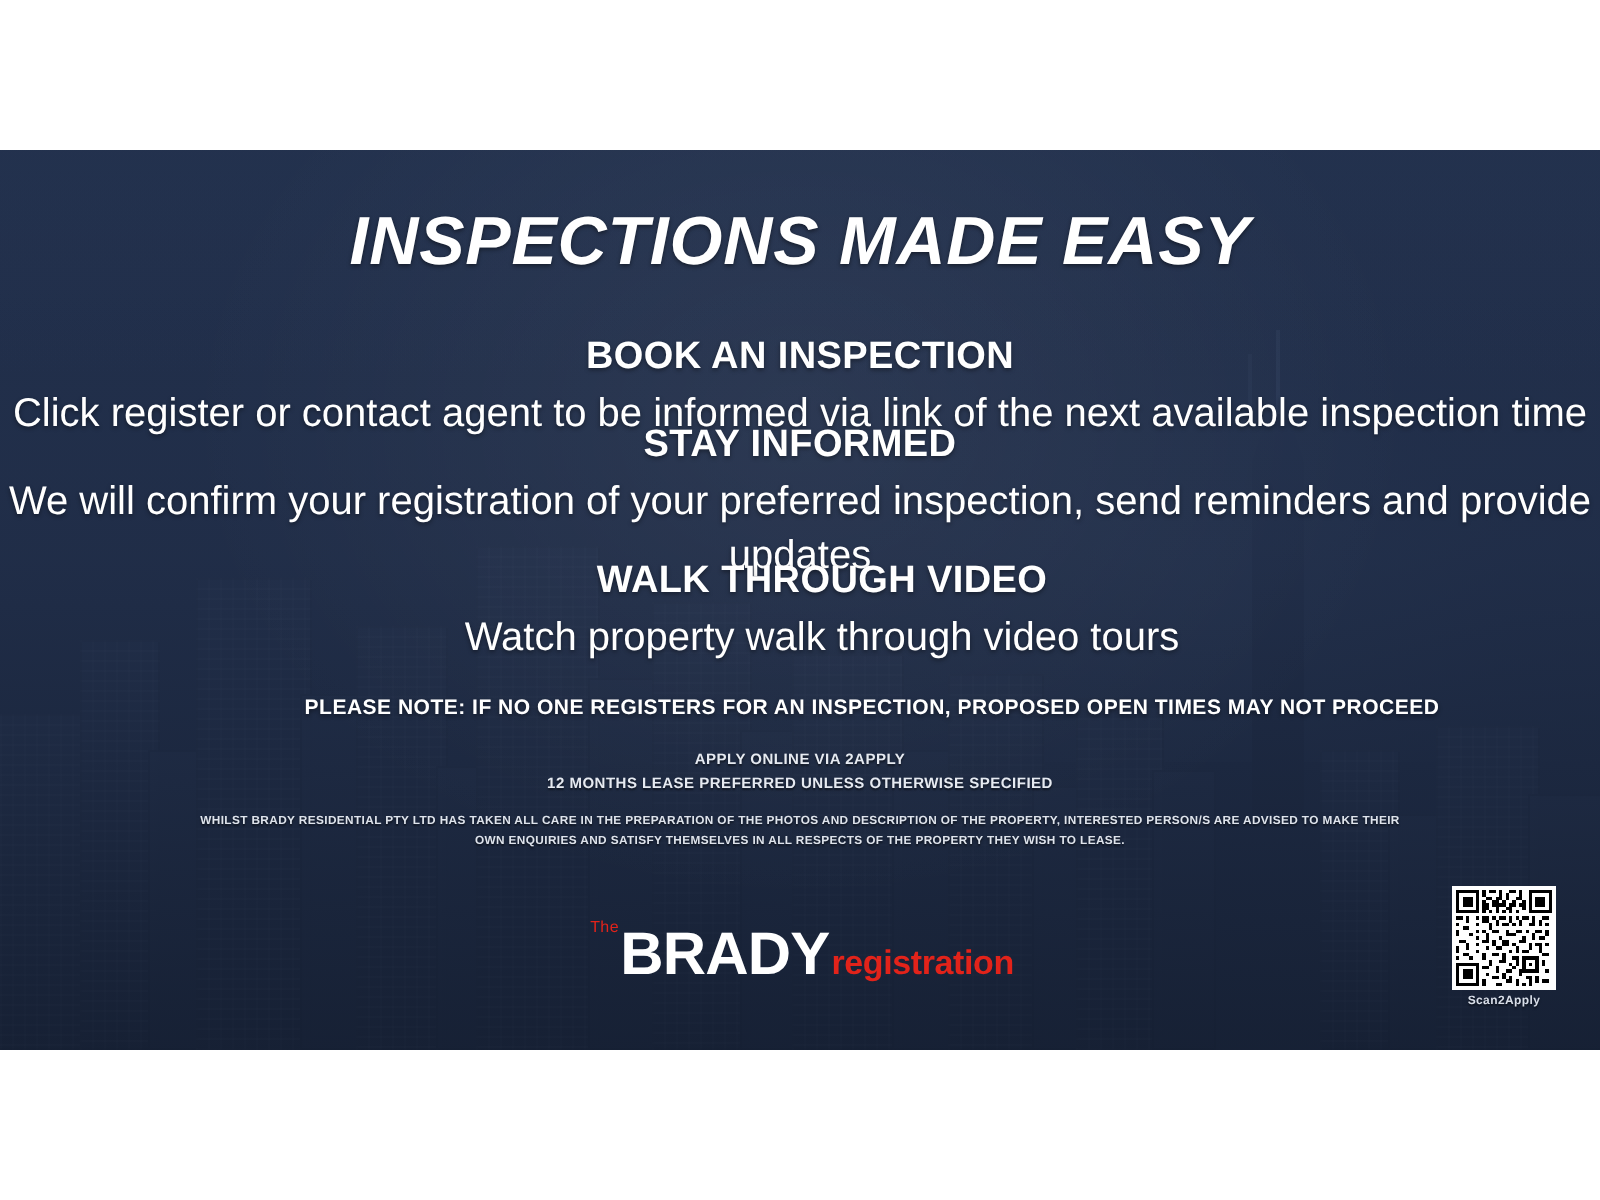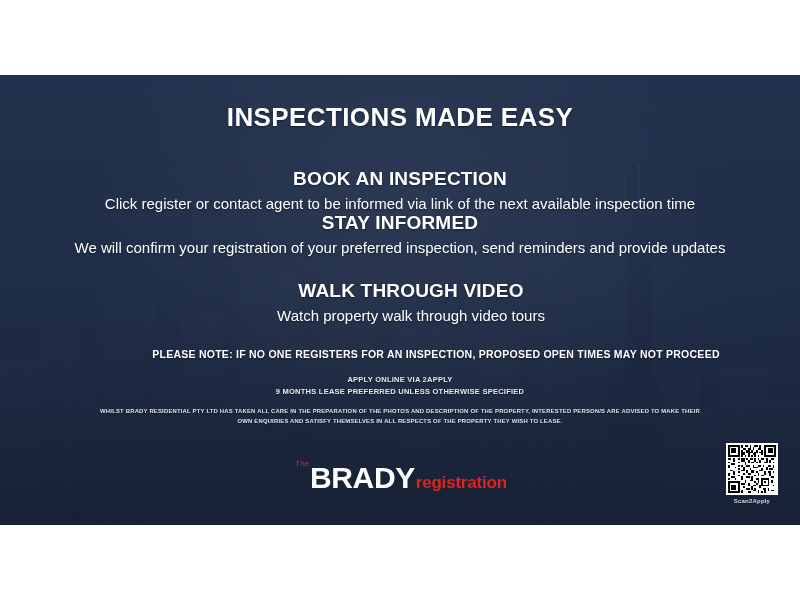--- a/index.html
+++ b/index.html
@@ -112,40 +112,41 @@
     inset: 0;
     color: #ffffff;
     text-align: center;
   }
 
   .hero-title {
     position: absolute;
     top: 27px;
     left: 0;
     width: 100%;
-    font-size: 26px;
+    font-size: 34px;
     font-weight: bold;
     letter-spacing: 0.4px;
     text-shadow: 0 1px 2px rgba(0,0,0,.45);
+    font-style: italic;
   }
 
   .block {
     position: absolute;
     left: 0;
     width: 100%;
   }
   .block-heading {
     font-size: 19px;
     font-weight: bold;
     letter-spacing: .2px;
     line-height: 1.25;
     text-shadow: 0 1px 2px rgba(0,0,0,.4);
   }
   .block-sub {
-    font-size: 15px;
+    font-size: 20px;
     font-weight: normal;
     line-height: 1.35;
     margin-top: 3px;
     text-shadow: 0 1px 2px rgba(0,0,0,.4);
   }
 
   #block-book    { top: 92px; }
   #block-inform  { top: 136px; }
   #block-video   { top: 204px; margin-left: 11px; }
 
@@ -314,21 +315,21 @@
 
       <div class="block" id="block-video">
         <div class="block-heading">WALK THROUGH VIDEO</div>
         <div class="block-sub">Watch property walk through video tours</div>
       </div>
 
       <div class="notice">PLEASE NOTE: IF NO ONE REGISTERS FOR AN INSPECTION, PROPOSED OPEN TIMES MAY NOT PROCEED</div>
 
       <div class="smallprint" id="apply-lines">
         <div>APPLY ONLINE VIA 2APPLY</div>
-        <div>9 MONTHS LEASE PREFERRED UNLESS OTHERWISE SPECIFIED</div>
+        <div>12 MONTHS LEASE PREFERRED UNLESS OTHERWISE SPECIFIED</div>
       </div>
 
       <div class="disclaimer">
         <div>WHILST BRADY RESIDENTIAL PTY LTD HAS TAKEN ALL CARE IN THE PREPARATION OF THE PHOTOS AND DESCRIPTION OF THE PROPERTY, INTERESTED PERSON/S ARE ADVISED TO MAKE THEIR</div>
         <div>OWN ENQUIRIES AND SATISFY THEMSELVES IN ALL RESPECTS OF THE PROPERTY THEY WISH TO LEASE.</div>
       </div>
 
       <div id="logo">
         <span class="logo-inner">
           <span class="logo-the">The</span>

